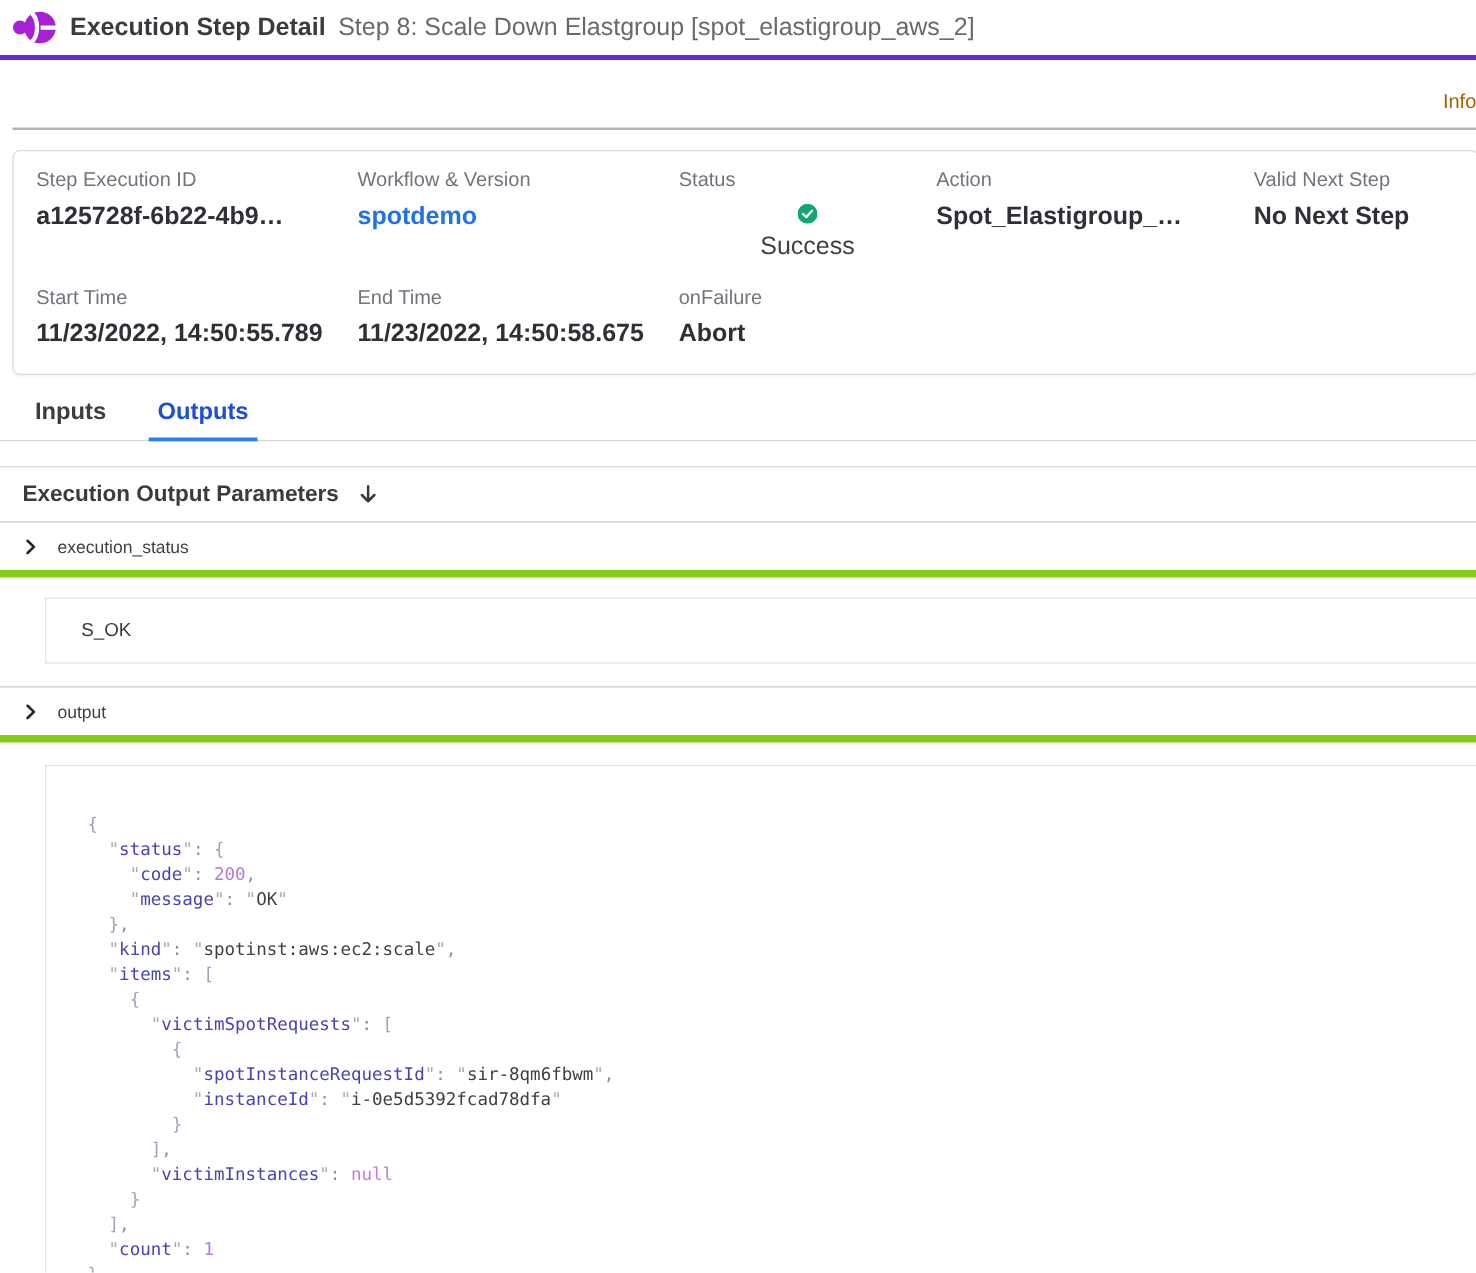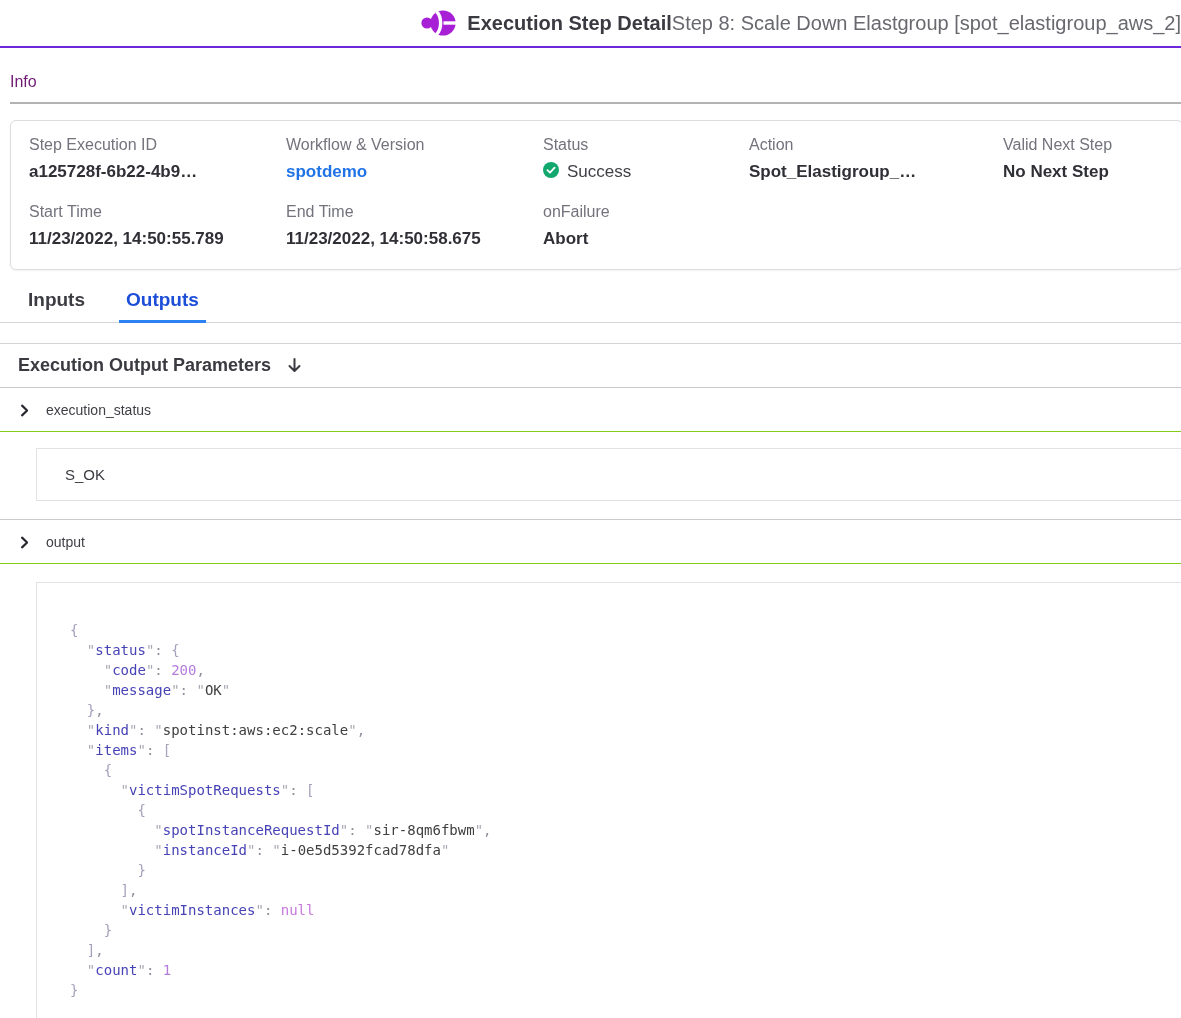--- a/index.html
+++ b/index.html
@@ -4,43 +4,43 @@
 <style>
   * { box-sizing: border-box; }
   html, body { margin:0; padding:0; }
   body {
     width:1181px; height:1018px; overflow:hidden;
     background:#fff; color:#3a3a41;
     font-family:"Liberation Sans", sans-serif;
   }
 
   
-  .app-header { display:flex; align-items:center; height:48px; border-bottom:2px solid #6d28d9; padding-left:10px;justify-content:flex-end; }
+  .app-header { display:flex; align-items:center; height:48px; border-bottom:4px solid #6d28d9; padding-left:10px; }
   .logo { width:36px; height:32px; margin-right:10px; flex:0 0 auto; }
   .title { font-size:20px; font-weight:700; color:#3a3a41; white-space:nowrap; }
-  .subtitle { font-size:20px; font-weight:400; color:#68686f; white-space:nowrap; }
-
-  
-  .info-heading { margin:25px 0 11px 10px; font-size:16px; font-weight:500; color:#701a75; }
+  .subtitle { font-size:20px; font-weight:400; color:#68686f; margin-left:10px; white-space:nowrap; }
+
+  
+  .info-heading { margin:25px 0 11px 10px; font-size:16px; font-weight:500; color:#a16207;text-align:right; }
   .heavy-rule { border:none; border-top:2px solid #b3b3b3; margin:0 0 0 10px; }
 
   .info-card {
     margin:16px -2px 0 10px;
     border:1px solid #dcdce0; border-radius:6px;
     box-shadow:0 1px 3px rgba(0,0,0,.05);
     background:#fff;
     padding:15px 0 20px 18px;
     display:grid;
     grid-template-columns:257px 257px 206px 254px auto;
     row-gap:21px;
   }
   .field .label { font-size:16px; color:#73737d; margin-bottom:8px; }
-  .field .value { font-size:17px; font-weight:700; color:#2f2f36; }
+  .field .value { font-size:20px; font-weight:700; color:#2f2f36; }
   .field .value.link { color:#1f73e6; cursor:pointer; }
-  .field .value.status { font-weight:400; color:#3f3f46; display:flex; align-items:flex-start; gap:8px; }
+  .field .value.status { font-weight:400; color:#3f3f46; display:flex; align-items:center; gap:8px;flex-direction:column; }
   .check-icon { width:16px; height:16px; flex:0 0 auto; }
 
   
   .tabs { display:flex; gap:41px; margin-top:19px; padding-left:28px; border-bottom:1px solid #d8d8dc; }
   .tab { font-size:19px; font-weight:600; color:#3c3c43; padding-bottom:11px; cursor:pointer; }
   .tab.active {
     color:#1d4ed8;
     border-bottom:3px solid #2b80f3;
     padding-left:7px; padding-right:7px; padding-bottom:9px;
     margin-left:-7px; margin-right:-7px; margin-bottom:-1px;
@@ -49,21 +49,21 @@
   
   .section-head {
     margin-top:20px;
     border-top:1px solid #d4d4d8; border-bottom:1px solid #c9c9ce;
     padding:11px 0 11px 18px;
     display:flex; align-items:center;
     font-size:18px; font-weight:600; color:#3a3a41;
   }
   .download-icon { margin-left:15px; width:17px; height:17px; cursor:pointer; }
 
-  .acc-row { display:flex; align-items:center; height:44px; padding-left:18px; border-bottom:1px solid #84cc16; cursor:pointer; }
+  .acc-row { display:flex; align-items:center; height:44px; padding-left:18px; border-bottom:6px solid #84cc16; cursor:pointer; }
   .chevron-icon { width:13px; height:13px; flex:0 0 auto; }
   .acc-label { margin-left:15px; font-size:14px; color:#3f3f46; }
 
   .acc-panel { border-bottom:1px solid #c9c9ce; }
   .value-box {
     margin:16px -2px 18px 36px;
     border:1px solid #e2e2e6; background:#fff;
     min-height:53px; display:flex; align-items:center;
     padding-left:28px; font-size:15px; color:#3a3a41;
   }

